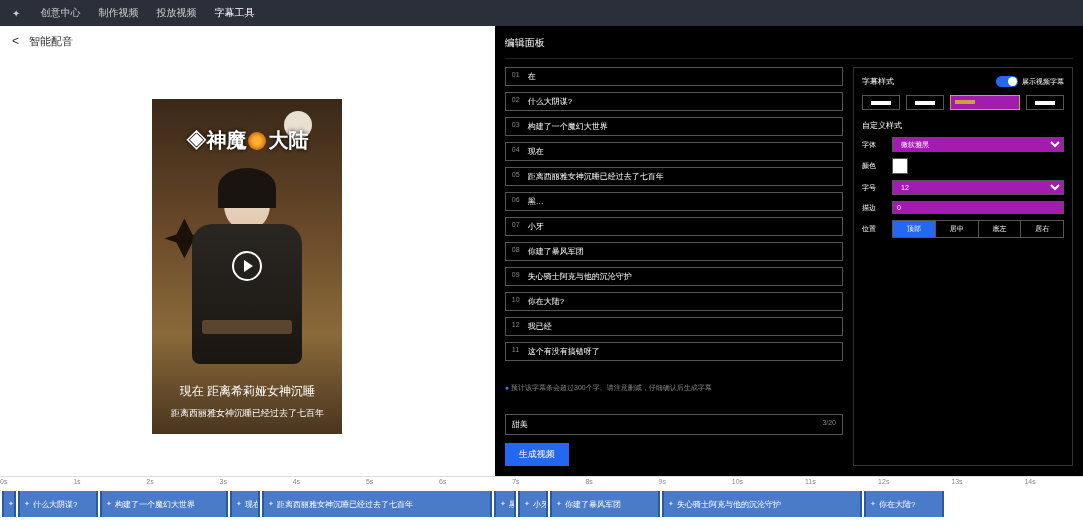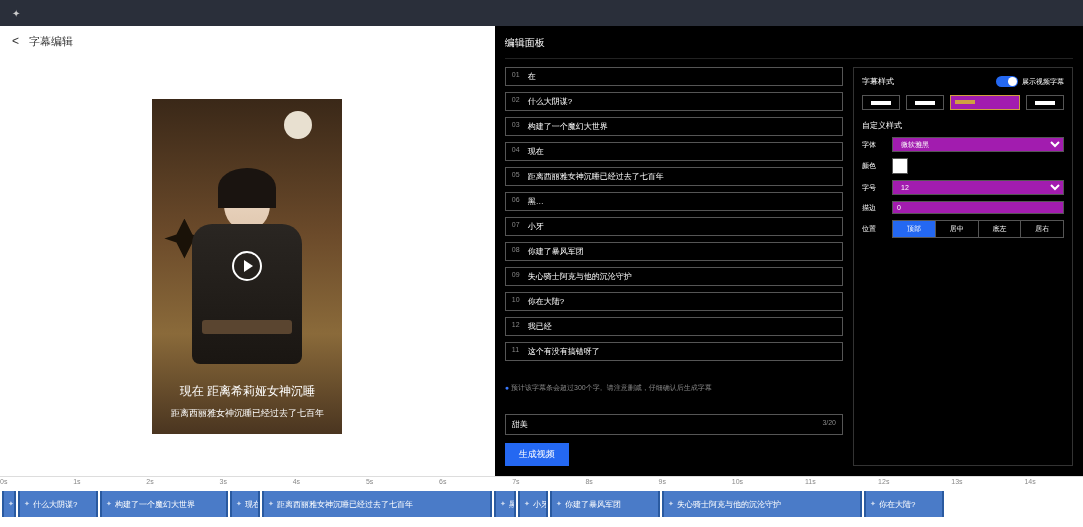--- a/index.html
+++ b/index.html
@@ -63,31 +63,33 @@
 .tick{position:absolute;top:1px}
 .track{height:26px;display:flex;gap:2px;padding:0 2px;position:relative}
 .clip{background:#4a7bc8;color:#fff;font-size:8px;padding:0 4px;display:flex;align-items:center;border-left:2px solid #2a5aa0;border-right:2px solid #2a5aa0;white-space:nowrap;overflow:hidden;cursor:pointer}
 .clip .ci{margin-right:3px;opacity:.7;font-size:7px}
 </style>
 </head>
 <body>
 
 <div class="topnav">
   <span>✦</span>
+  <span id="nav-slot"><span class="nav-item" style="margin-right: 18px;">创意中心</span><span class="nav-item" style="margin-right: 18px;">制作视频</span><span class="nav-item" style="margin-right: 18px;">投放视频</span><span class="nav-item active" style="margin-right: 18px;">字幕工具</span></span>
 </div>
 
 <div class="main">
   <div class="left">
     <div class="page-header">
       <span class="back">&lt;</span>
-      <span>字幕编辑</span>
+      <span>智能配音</span>
     </div>
     <div class="preview-area">
       <div class="video-preview">
         <div class="moon"></div>
+        <div class="logo-text">◈神魔<span class="logo-dot"></span>大陆</div>
         <div class="rider"></div>
         <div class="person">
           <div class="head">
               <div class="hair"></div>
             </div>
           <div class="body">
               <div class="belt"></div>
             </div>
         </div>
         <div class="play-btn"></div>

